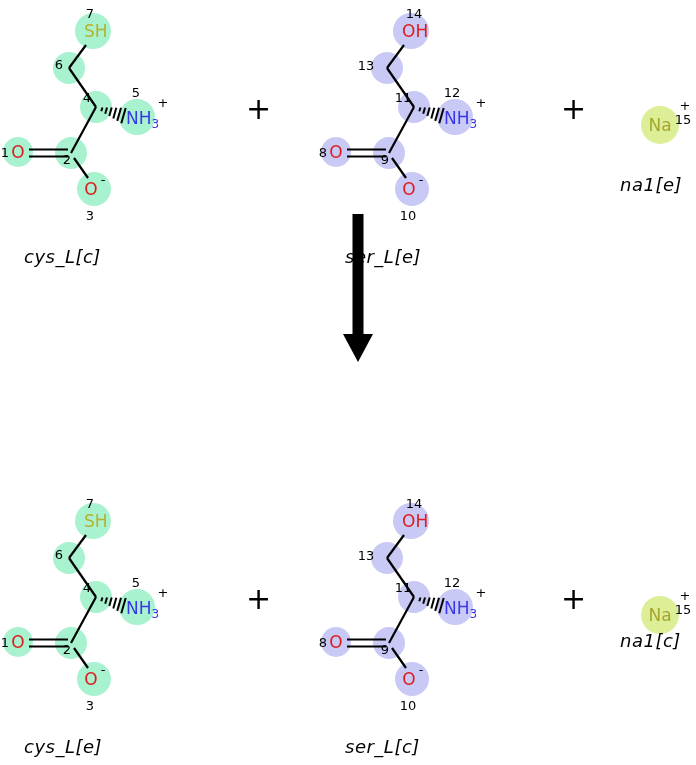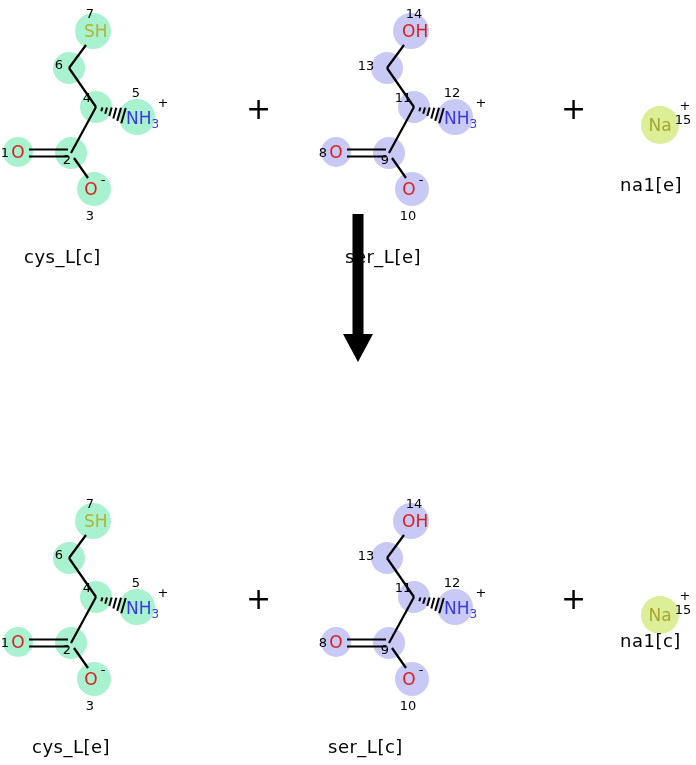--- a/index.html
+++ b/index.html
@@ -10,20 +10,21 @@
     background: #ffffff;
     font-family: "DejaVu Sans", sans-serif;
     overflow: hidden;
   }
   .abs { position: absolute; }
   .mol-label {
     font-size: 18px;
     color: #000000;
     letter-spacing: 0.5px;
     white-space: nowrap;
+    font-style: italic;
   }
   .plus {
     font-size: 30px;
     color: #000000;
     line-height: 30px;
   }
   svg { overflow: visible; }
   svg text { font-family: "DejaVu Sans", sans-serif; }
   .atom { font-size: 17px; }
   .sub  { font-size: 12px; }
@@ -224,17 +225,17 @@
 
   <div class="abs plus" style="left:561px;top:584px">+</div>
 
   <svg class="abs" style="left:628px;top:585px" width="68" height="58" viewBox="0 0 68 58">
     <circle cx="32" cy="30" r="19" fill="#dcee96"></circle>
     <text class="atom" x="32" y="36" text-anchor="middle" fill="#a6a62e"><tspan>Na</tspan></text>
     <text class="num" x="57" y="15" text-anchor="middle">+</text>
     <text class="num" x="55" y="29" text-anchor="middle">15</text>
   </svg>
 
-  <div class="abs mol-label" style="left:32px;top:736px">cys_L[e]</div>
-  <div class="abs mol-label" style="left:328px;top:736px">ser_L[c]</div>
+  <div class="abs mol-label" style="left:24px;top:736px">cys_L[e]</div>
+  <div class="abs mol-label" style="left:345px;top:736px">ser_L[c]</div>
   <div class="abs mol-label" style="left:620px;top:630px">na1[c]</div>
 
 </div>
 
 </body></html>

